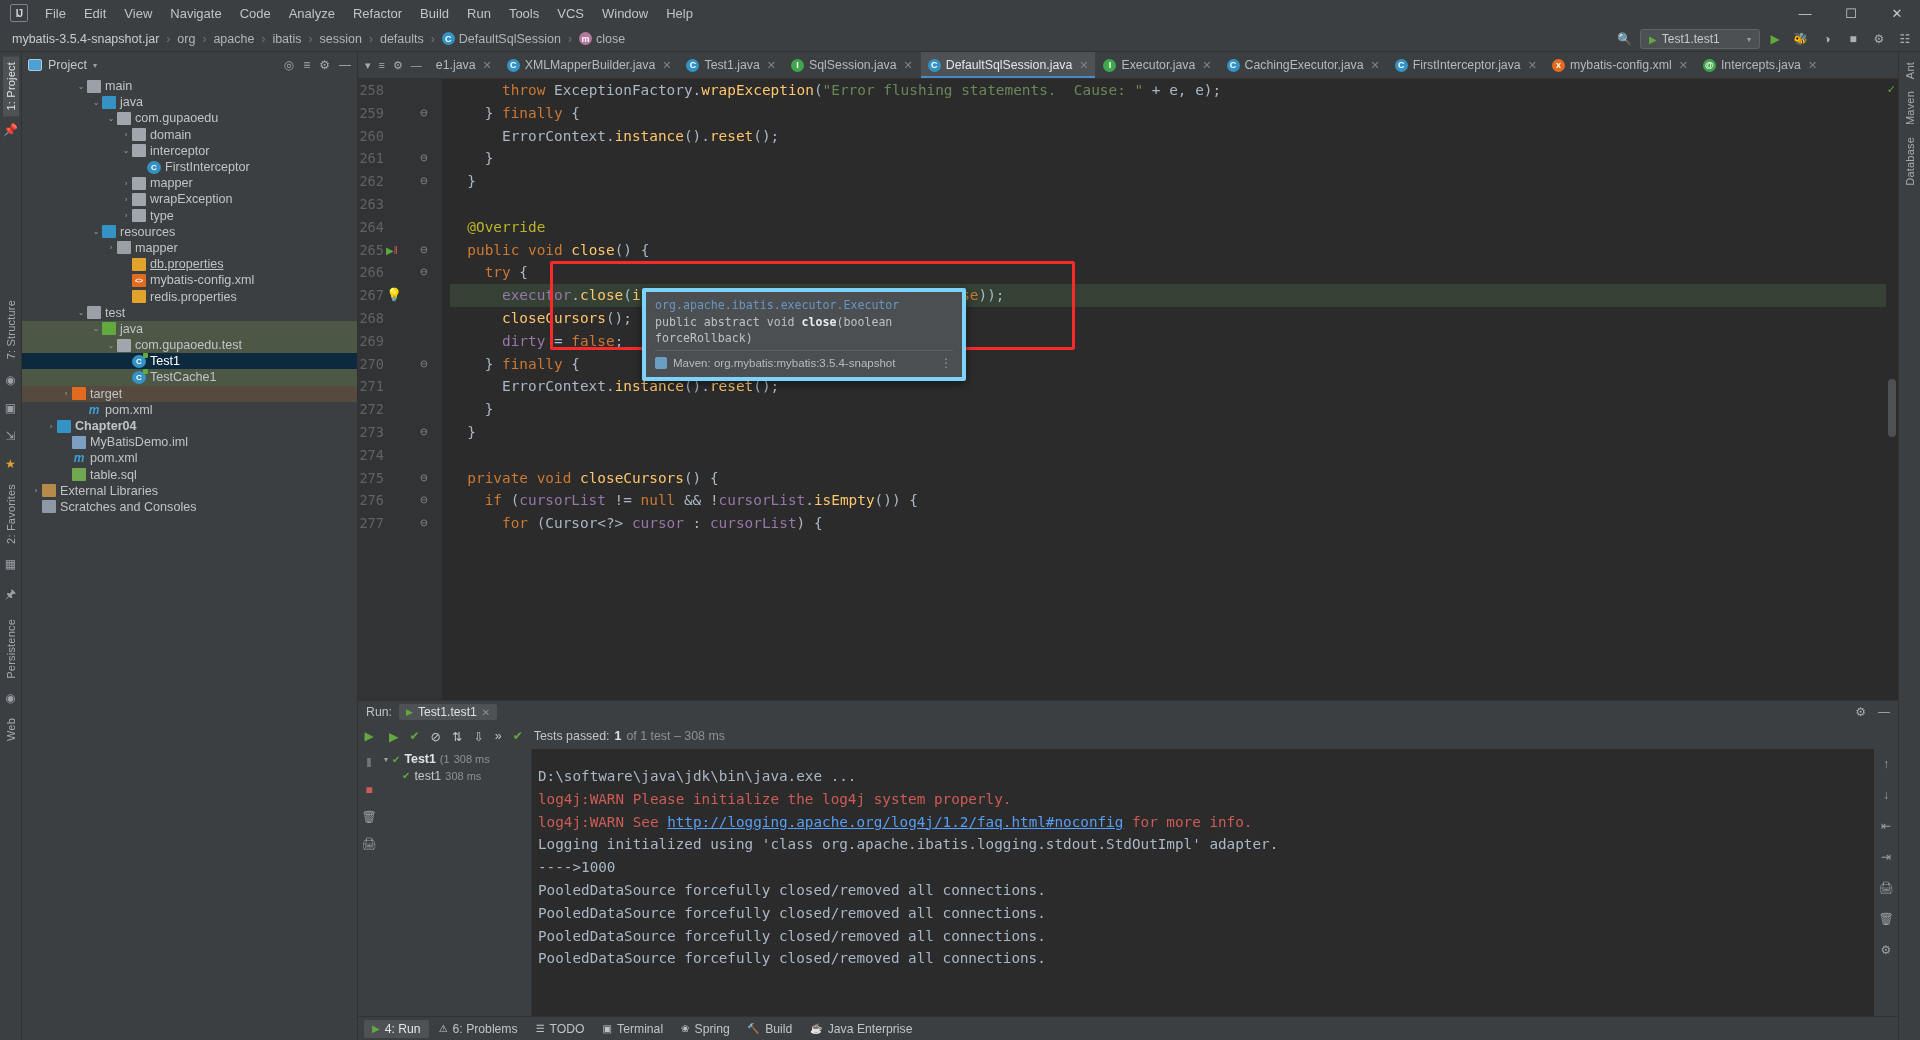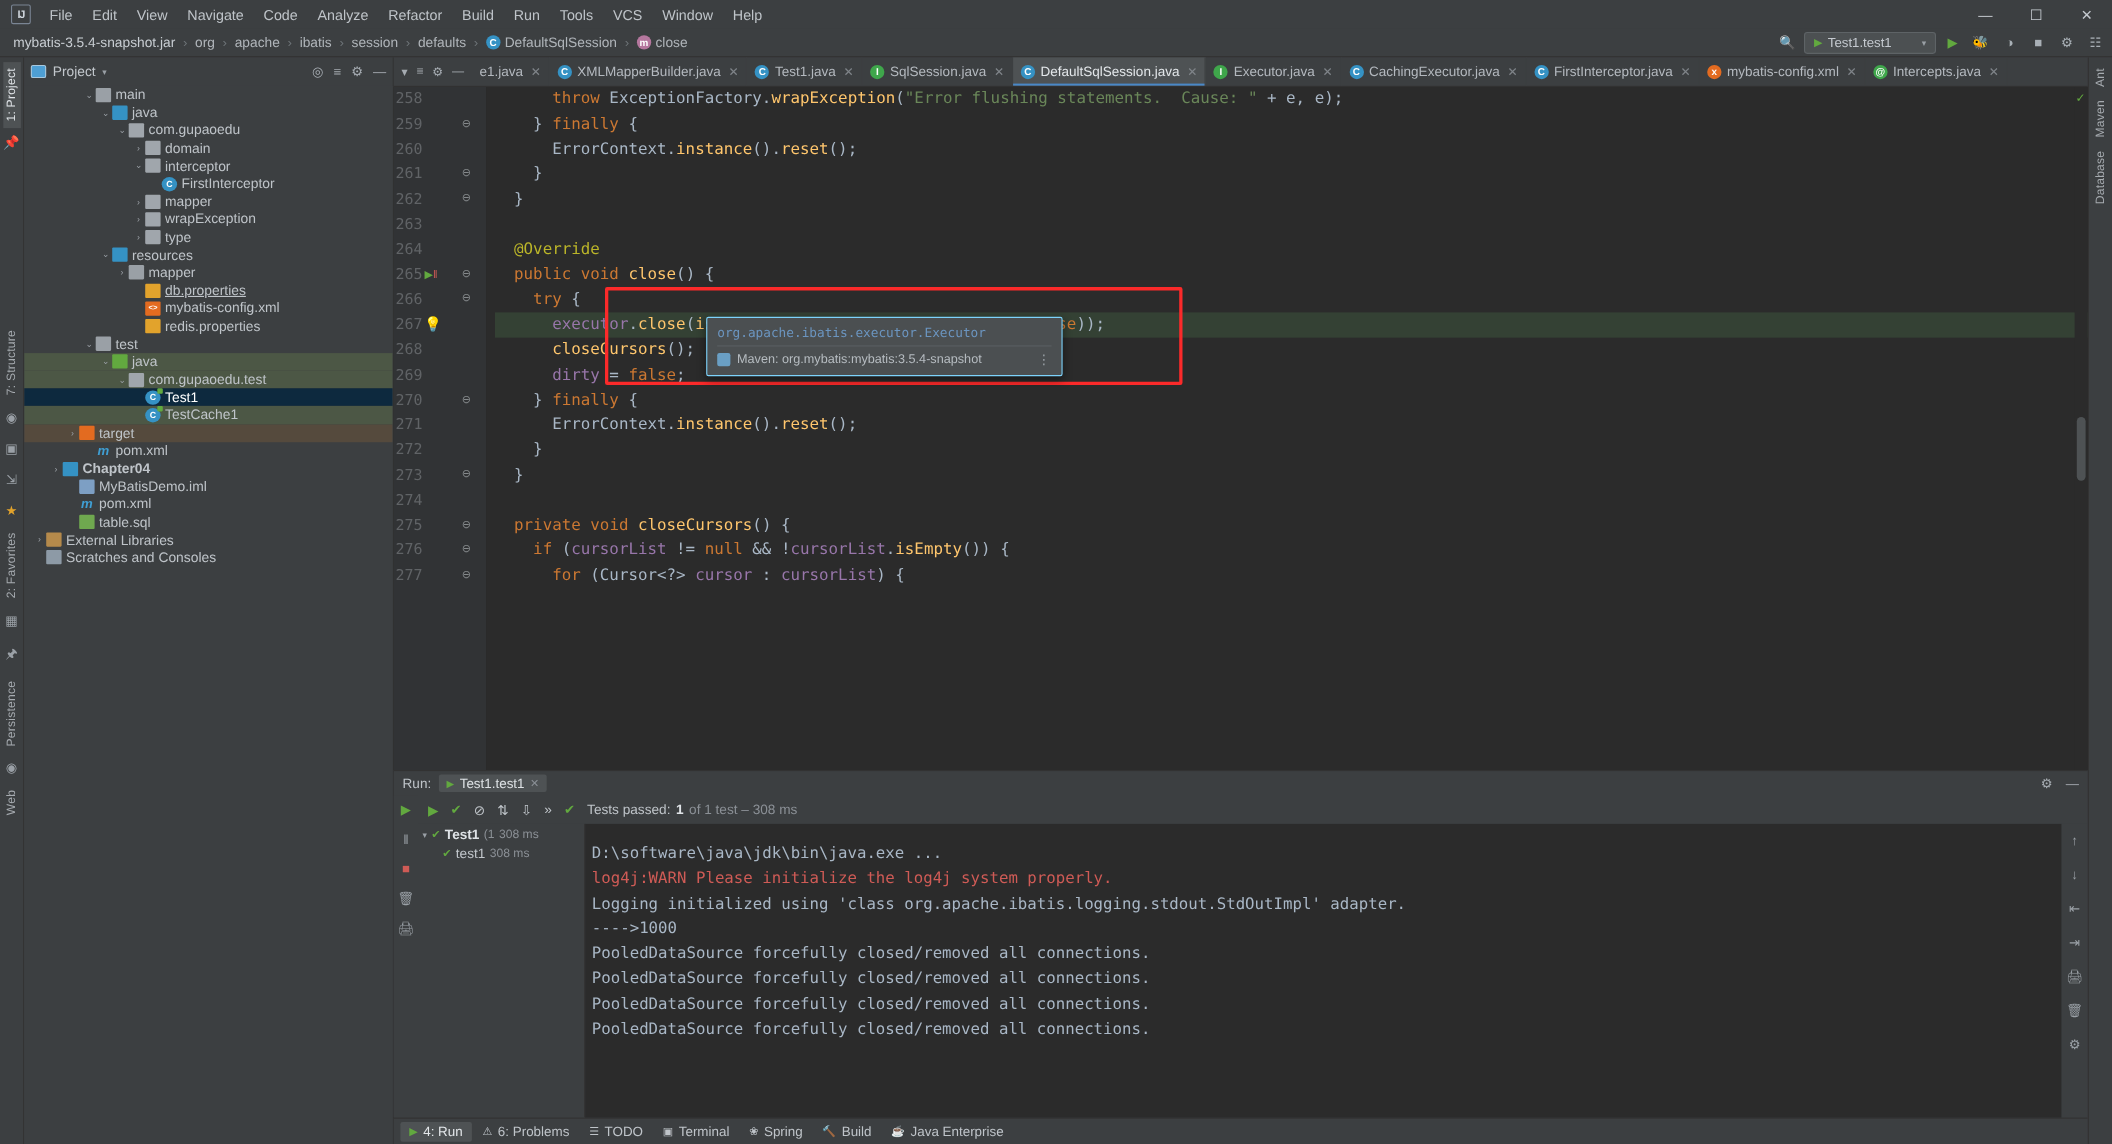--- a/index.html
+++ b/index.html
@@ -132,21 +132,21 @@
   .kw { color:#cc7832; }
   .str { color:#6a8759; }
   .ann { color:#bbb529; }
   .fn { color:#ffc66d; }
   .fld { color:#9876aa; }
   .hint { color:#808080; font-style:italic; }
   .hl-caret { background:#344134; }
 
   .red-box { position:absolute; border:3px solid #fb2a2a; border-radius:2px; pointer-events:none; }
   .tooltip {
-    position:absolute; background:#4b4f51; border:1px solid #7dd3fc; border-radius:2px;
+    position:absolute; background:#4b4f51; border:4px solid #7dd3fc; border-radius:2px;
     box-shadow:0 3px 9px rgba(0,0,0,.45); padding:5px 9px 6px 9px;
     font-family:"DejaVu Sans Mono", monospace; font-size:11.6px; color:#bcc2c7; line-height:16.5px;
   }
   .tooltip .pkg { color:#6b95c0; }
   .tooltip .sig b { color:#e8ecef; }
   .tooltip .mvn { display:flex; align-items:center; gap:6px; margin-top:3px;
     border-top:1px solid #5a5f62; padding-top:4px; font-family:"Liberation Sans", sans-serif; font-size:11.5px; color:#b6bcc1; }
   .mvn-ico { width:12px; height:12px; background:#6a9fc4; border-radius:2px; flex:0 0 12px; }
   .tooltip .dots { margin-left:auto; color:#9aa0a6; letter-spacing:1px; font-size:12px; }
 
@@ -554,20 +554,23 @@
               <div class="cline" style="position: absolute; top: 364.8px; left: 8px; right: 0px;"></div>
               <div class="cline" style="position: absolute; top: 387.6px; left: 8px; right: 0px;">  <span class="kw">private</span> <span class="kw">void</span> <span class="fn">closeCursors</span>() {</div>
               <div class="cline" style="position: absolute; top: 410.4px; left: 8px; right: 0px;">    <span class="kw">if</span> (<span class="fld">cursorList</span> != <span class="kw">null</span> &amp;&amp; !<span class="fld">cursorList</span>.<span class="fn">isEmpty</span>()) {</div>
               <div class="cline" style="position: absolute; top: 433.2px; left: 8px; right: 0px;">      <span class="kw">for</span> (Cursor&lt;?&gt; <span class="fld">cursor</span> : <span class="fld">cursorList</span>) {</div>
             </div>
 
           <div class="red-box" style="left:108px; top:182px; width:525px; height:89px;"></div>
 
           <div class="tooltip" style="left:200px; top:209px; width:324px;">
             <div class="pkg">org.apache.ibatis.executor.Executor</div>
+            <div class="sig">
+              <span>public abstract void </span><b>close</b><span>(boolean forceRollback)</span>
+            </div>
             <div class="mvn">
               <span class="mvn-ico"></span>
               <span>Maven: org.mybatis:mybatis:3.5.4-snapshot</span>
               <span class="dots">⋮</span>
             </div>
           </div>
 
           <div class="scroll-track">
             <div class="err-strip-ok">✓</div>
             <div class="scroll-thumb" style="top:300px;height:58px;"></div>
@@ -624,20 +627,21 @@
                 <div class="ttrow" style="padding-left:22px">
                   <span style="color:#62a93f;font-size:10px">✔</span>
                   <span>test1</span>
                   <span class="dim" style="font-size:11px">308 ms</span>
                 </div>
               </div>
 
               <div class="console" id="console-out">
                   <div class="cl"><span class="cmd">D:\software\java\jdk\bin\java.exe ...</span></div>
                   <div class="cl warn">log4j:WARN Please initialize the log4j system properly.</div>
+                  <div class="cl warn"><span>log4j:WARN See </span><a href="#">http://logging.apache.org/log4j/1.2/faq.html#noconfig</a><span> for more info.</span></div>
                   <div class="cl">Logging initialized using 'class org.apache.ibatis.logging.stdout.StdOutImpl' adapter.</div>
                   <div class="cl">----&gt;1000</div>
                   <div class="cl">PooledDataSource forcefully closed/removed all connections.</div>
                   <div class="cl">PooledDataSource forcefully closed/removed all connections.</div>
                   <div class="cl">PooledDataSource forcefully closed/removed all connections.</div>
                   <div class="cl">PooledDataSource forcefully closed/removed all connections.</div>
                 </div>
 
               <div class="console-right">
                 <span>↑</span>

